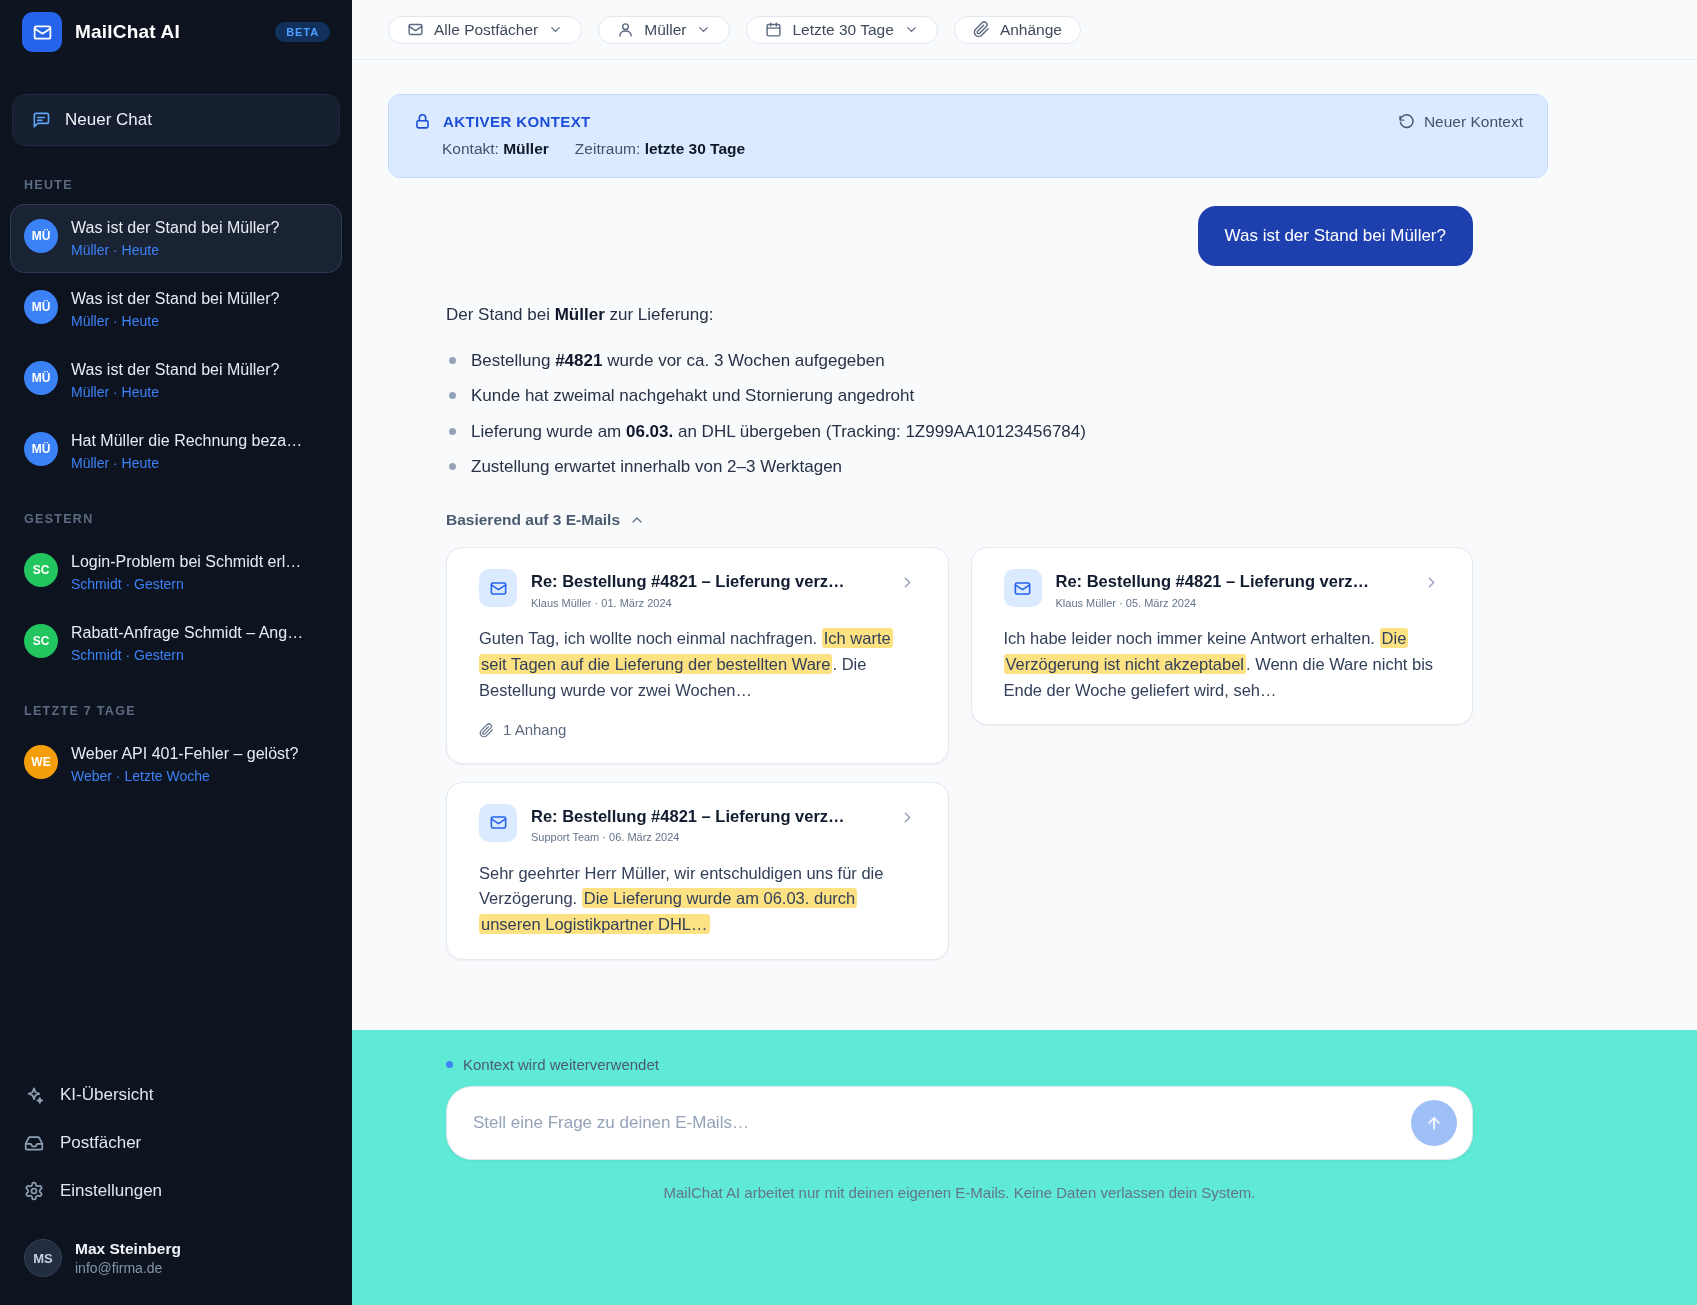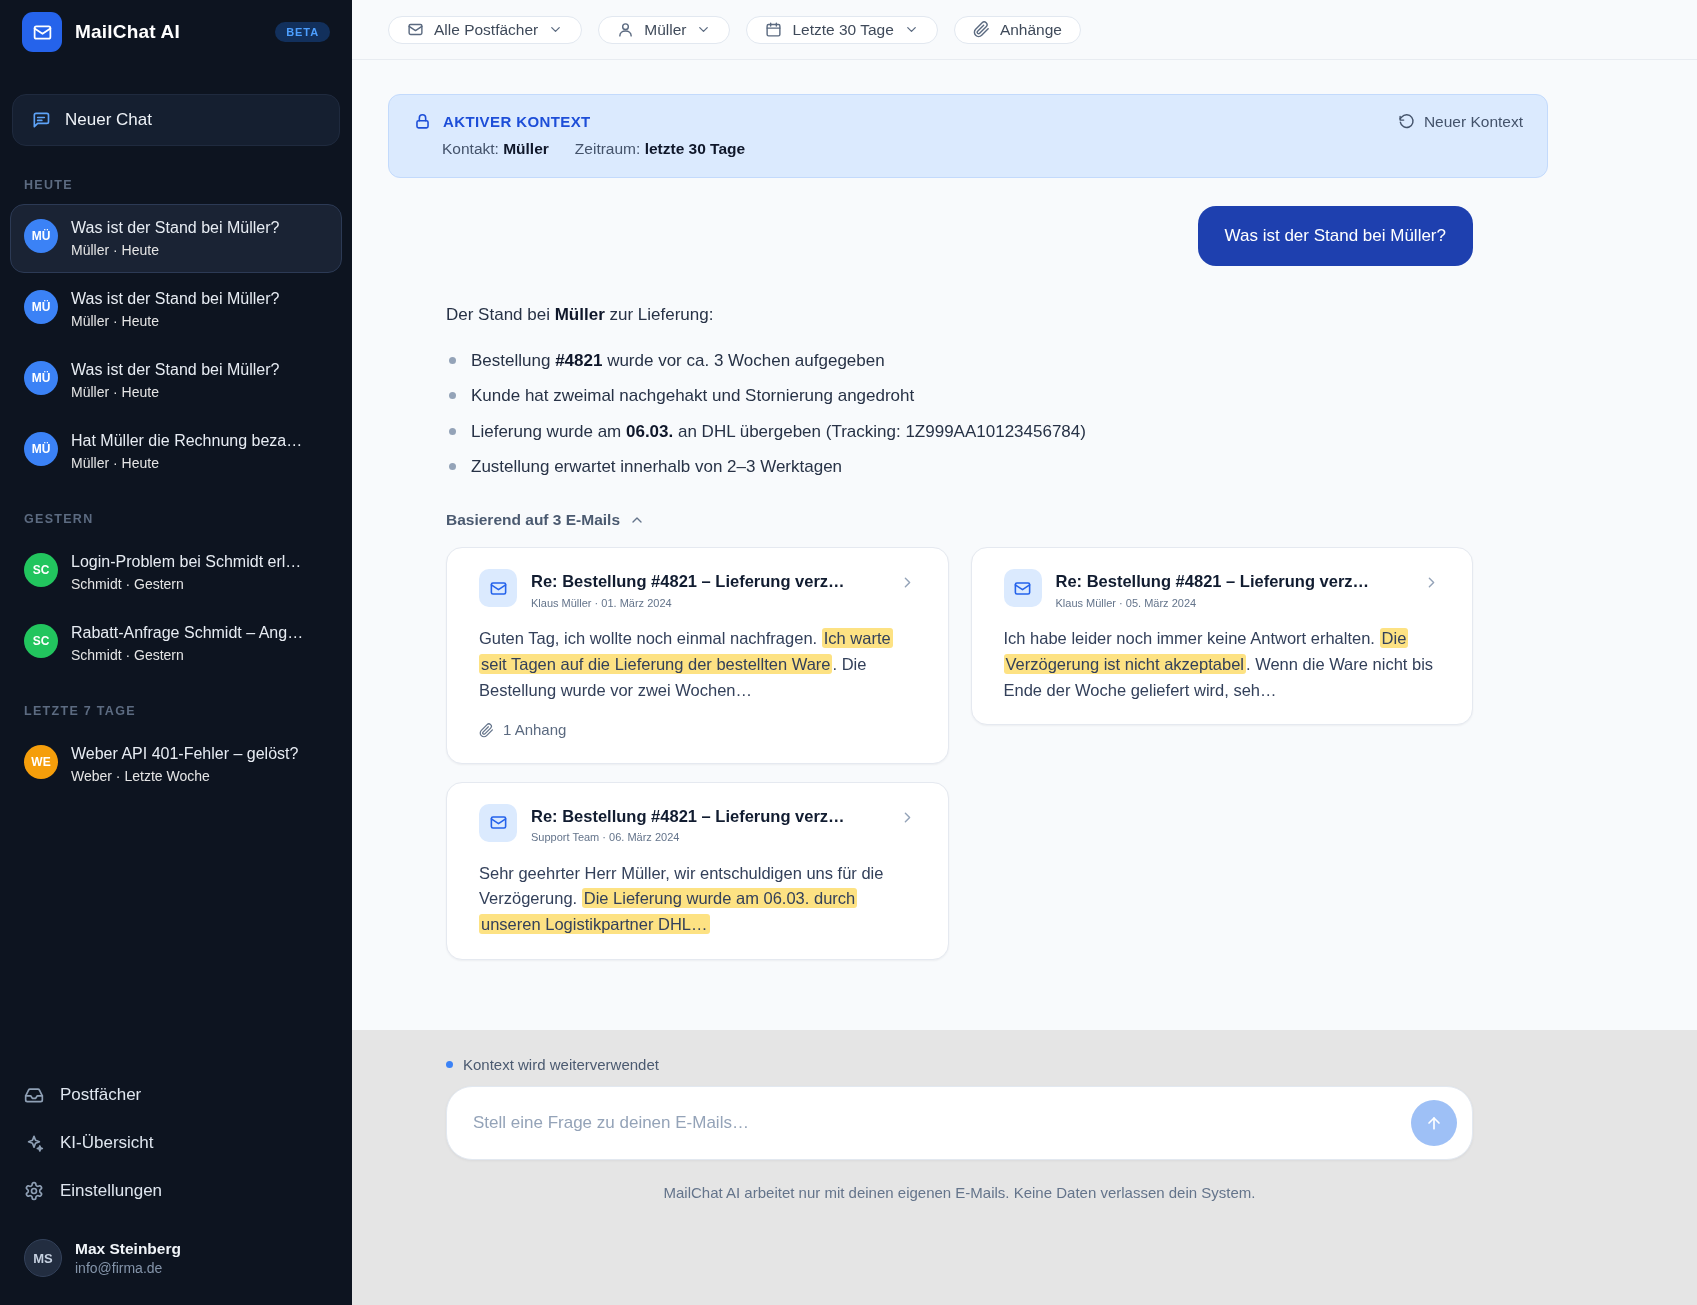--- a/index.html
+++ b/index.html
@@ -16,21 +16,21 @@
   .app-name{font-size:19px;font-weight:700;color:#fff;letter-spacing:.2px}
   .beta{margin-left:auto;background:#12305c;color:#4d9fff;font-size:11px;font-weight:700;letter-spacing:.9px;padding:4px 11px;border-radius:999px}
   .new-chat{margin:28px 12px 8px;padding:15px 18px;background:#151f30;border:1px solid #1f2a3e;border-radius:14px;display:flex;align-items:center;gap:14px;font-size:17px;font-weight:500;color:#eef2f7;cursor:pointer;font-family:inherit;text-align:left;width:calc(100% - 24px)}
   .new-chat [data-icon]{width:20px;height:20px;color:#5ea3f8}
   .sb-section-label{padding:24px 24px 10px;font-size:12.5px;font-weight:700;letter-spacing:1.3px;color:#5c6b81}
   .sb-chat{display:flex;gap:13px;align-items:flex-start;margin:2px 10px;padding:14px 13px;border-radius:14px;border:1px solid transparent;cursor:pointer}
   .sb-chat.active{background:#1a2334;border-color:#2c3a55}
   .sb-avatar{width:34px;height:34px;border-radius:50%;flex-shrink:0;display:flex;align-items:center;justify-content:center;font-size:12px;font-weight:700;color:#fff}
   .sb-chat-text{min-width:0}
   .sb-chat-title{font-size:16px;color:#e7ecf3;white-space:nowrap;overflow:hidden;text-overflow:ellipsis}
-  .sb-chat-sub{margin-top:5px;font-size:14px;color:#e5e5e5}
+  .sb-chat-sub{margin-top:5px;font-size:14px;color:#3b82f6}
   .sb-footer{margin-top:auto;padding:10px 24px 0}
   .sb-nav-item{display:flex;align-items:center;gap:16px;padding:14px 0;font-size:17px;color:#dfe6ef;cursor:pointer}
   .sb-nav-item [data-icon]{width:20px;height:20px;color:#8fa0b5}
   .sb-user{display:flex;align-items:center;gap:13px;padding:20px 24px 28px;margin-top:4px}
   .sb-user-avatar{width:38px;height:38px;border-radius:50%;background:#222d40;border:1px solid #33415a;display:flex;align-items:center;justify-content:center;font-size:13px;font-weight:700;color:#c6d1e0;flex-shrink:0}
   .sb-user-name{font-size:15.5px;font-weight:600;color:#f1f5f9}
   .sb-user-email{font-size:14px;color:#8494a9;margin-top:2px}
 
   
   .main{flex:1;display:flex;flex-direction:column;min-width:0;background:#f8fafc}
@@ -70,21 +70,21 @@
   .ec-icon [data-icon]{width:19px;height:19px}
   .ec-headtext{min-width:0;flex:1}
   .ec-subject{font-size:16.5px;font-weight:700;color:#111c30;white-space:nowrap;overflow:hidden;text-overflow:ellipsis}
   .ec-meta{margin-top:1px;font-size:11px;color:#64748b}
   .ec-chevron{margin-left:8px;margin-top:5px;width:17px;height:17px;color:#94a3b8}
   .ec-body{margin-top:15px;font-size:16.5px;line-height:1.55;color:#33405a}
   .hl{background:#fde283;border-radius:3px;padding:1px 2px;box-decoration-break:clone;-webkit-box-decoration-break:clone}
   .ec-attach{margin-top:16px;display:flex;align-items:center;gap:9px;font-size:15px;color:#5b6a80}
   .ec-attach [data-icon]{width:15px;height:15px;color:#64748b}
 
-  .composer{flex-shrink:0;background:#e5e5e5;padding-top:26px}
+  .composer{flex-shrink:0;background:#5eead4;padding-top:26px}
   .composer-inner{width:1160px;margin-left:36px;padding:0 75px 0 58px}
   .ctx-note{display:flex;align-items:center;gap:10px;font-size:15px;color:#4b5a70;margin-bottom:13px}
   .ctx-note .dot{width:7px;height:7px;border-radius:50%;background:#3b82f6;flex-shrink:0}
   .input-row{display:flex;align-items:center;gap:12px;background:#fff;border:1px solid #e2e8f0;border-radius:26px;height:74px;padding:0 15px 0 26px;box-shadow:0 1px 3px rgba(15,23,42,.05)}
   .input-row input{flex:1;border:none;outline:none;font-size:17px;color:#1e293b;font-family:inherit;background:transparent}
   .input-row input::placeholder{color:#94a3b8}
   .send-btn{width:46px;height:46px;border-radius:50%;background:#9ec0f6;color:#fff;display:flex;align-items:center;justify-content:center;border:none;cursor:pointer;flex-shrink:0}
   .send-btn [data-icon]{width:20px;height:20px}
   .disclaimer{text-align:center;font-size:15px;color:#64748b;margin-top:24px;padding-bottom:104px}
 </style>
@@ -183,37 +183,37 @@
       <div class="sb-chat-title">Weber API 401-Fehler – gelöst?</div>
       <div class="sb-chat-sub">Weber · Letzte Woche</div>
     </div>
   </div>
 </div>
   </div>
 </div>
 
   <div class="sb-footer" id="sb-nav">
   <div class="sb-nav-item">
+    <span class="nav-ic" data-icon="sparkles">
+          <svg viewBox="0 0 24 24" fill="none" stroke="currentColor" stroke-width="2" stroke-linecap="round" stroke-linejoin="round">
+            <path d="M12 4l1.8 4.7 4.7 1.8-4.7 1.8L12 17l-1.8-4.7-4.7-1.8 4.7-1.8z"></path>
+            <path d="M19 15.5l.8 2.2 2.2.8-2.2.8-.8 2.2-.8-2.2-2.2-.8 2.2-.8z"></path>
+          </svg>
+        </span>
+    <span class="sb-nav-label">KI-Übersicht</span>
+  </div>
+
+  <div class="sb-nav-item">
     <span class="nav-ic" data-icon="inbox">
           <svg viewBox="0 0 24 24" fill="none" stroke="currentColor" stroke-width="2" stroke-linecap="round" stroke-linejoin="round">
             <polyline points="22 13 16 13 14 16 10 16 8 13 2 13"></polyline>
             <path d="M5.45 6.11L2 13v5a2 2 0 0 0 2 2h16a2 2 0 0 0 2-2v-5l-3.45-6.89A2 2 0 0 0 16.76 5H7.24a2 2 0 0 0-1.79 1.11z"></path>
           </svg>
         </span>
     <span class="sb-nav-label">Postfächer</span>
-  </div>
-
-  <div class="sb-nav-item">
-    <span class="nav-ic" data-icon="sparkles">
-          <svg viewBox="0 0 24 24" fill="none" stroke="currentColor" stroke-width="2" stroke-linecap="round" stroke-linejoin="round">
-            <path d="M12 4l1.8 4.7 4.7 1.8-4.7 1.8L12 17l-1.8-4.7-4.7-1.8 4.7-1.8z"></path>
-            <path d="M19 15.5l.8 2.2 2.2.8-2.2.8-.8 2.2-.8-2.2-2.2-.8 2.2-.8z"></path>
-          </svg>
-        </span>
-    <span class="sb-nav-label">KI-Übersicht</span>
   </div>
 
   <div class="sb-nav-item">
     <span class="nav-ic" data-icon="gear">
           <svg viewBox="0 0 24 24" fill="none" stroke="currentColor" stroke-width="2" stroke-linecap="round" stroke-linejoin="round">
             <path d="M12.22 2h-.44a2 2 0 0 0-2 2v.18a2 2 0 0 1-1 1.73l-.43.25a2 2 0 0 1-2 0l-.15-.08a2 2 0 0 0-2.73.73l-.22.38a2 2 0 0 0 .73 2.73l.15.1a2 2 0 0 1 1 1.72v.51a2 2 0 0 1-1 1.74l-.15.09a2 2 0 0 0-.73 2.73l.22.38a2 2 0 0 0 2.73.73l.15-.08a2 2 0 0 1 2 0l.43.25a2 2 0 0 1 1 1.73V20a2 2 0 0 0 2 2h.44a2 2 0 0 0 2-2v-.18a2 2 0 0 1 1-1.73l.43-.25a2 2 0 0 1 2 0l.15.08a2 2 0 0 0 2.73-.73l.22-.39a2 2 0 0 0-.73-2.73l-.15-.08a2 2 0 0 1-1-1.74v-.5a2 2 0 0 1 1-1.74l.15-.09a2 2 0 0 0 .73-2.73l-.22-.38a2 2 0 0 0-2.73-.73l-.15.08a2 2 0 0 1-2 0l-.43-.25a2 2 0 0 1-1-1.73V4a2 2 0 0 0-2-2z"></path>
             <circle cx="12" cy="12" r="3"></circle>
           </svg>
         </span>
     <span class="sb-nav-label">Einstellungen</span>

